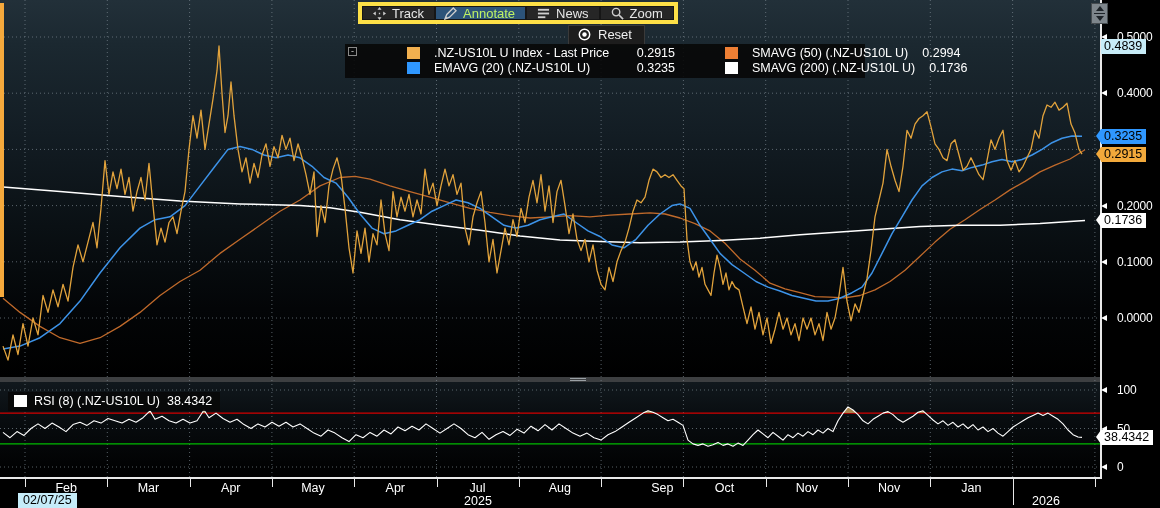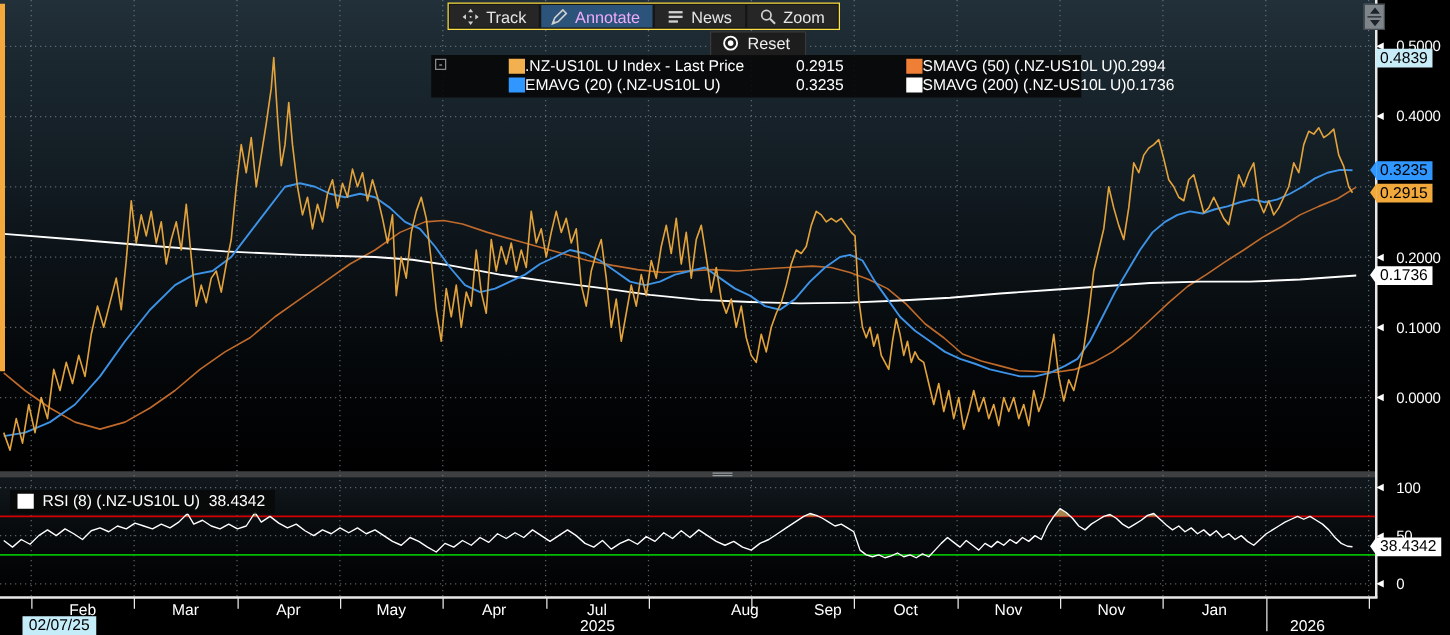--- a/index.html
+++ b/index.html
@@ -11,35 +11,35 @@
     background:linear-gradient(180deg,#11181d 0%,#080c0f 40%,#000 100%);}
   #separator{position:absolute;left:0;top:377px;width:1100px;height:5px;background:#3d3f41;cursor:row-resize;}
   #separator .grip{position:absolute;left:570px;top:1px;width:16px;height:3px;
     border-top:1px solid #9aa0a4;border-bottom:1px solid #9aa0a4;}
   #chart-svg{position:absolute;left:0;top:0;}
   #right-axis-line{position:absolute;left:1100px;top:0;width:2px;height:478px;background:#e8e8e8;}
   #bottom-axis-line{position:absolute;left:0;top:477px;width:1102px;height:2px;background:#e8e8e8;}
 
   
   #toolbar{position:absolute;left:358px;top:2px;display:flex;gap:2px;background:#161616;
-    border:1px solid #fde047;padding:1px;height:22px;}
+    border:4px solid #fde047;padding:1px;height:22px;}
   .tb-btn{display:flex;align-items:center;gap:6px;padding:0 10px;background:#262626;color:#e6e6e6;
     font-size:13px;cursor:pointer;white-space:nowrap;}
-  .tb-btn.active{background:#2c5379;color:#f0abfc;padding-left:8px;}
+  .tb-btn.active{background:#2c5379;color:#bef264;padding-left:8px;}
   .tb-icn{display:inline-flex;width:13px;height:13px;}
   #reset-row{position:absolute;left:568px;top:25px;}
   #reset-btn{display:flex;align-items:center;gap:7px;background:#1d1d1d;border:1px solid #3a3a3a;
     color:#efefef;font-size:13px;padding:1px 12px 2px 9px;cursor:pointer;}
 
   
   #legend-box{position:absolute;left:345px;top:44px;width:520px;background:rgba(8,8,8,.9);
     padding:2px 6px 3px 18px;display:grid;grid-template-columns:318px 184px;column-gap:0;row-gap:1px;}
   #legend-collapse{position:absolute;left:3px;top:3px;width:9px;height:9px;border:1px solid #8a8a8a;
     color:#cfcfcf;font-size:9px;line-height:7px;text-align:center;cursor:pointer;}
-  .lg-entry{display:flex;align-items:center;gap:0;font-size:12.5px;color:#fff;cursor:pointer;padding-left:44px;}
+  .lg-entry{display:flex;align-items:center;gap:14px;font-size:12.5px;color:#fff;cursor:pointer;padding-left:44px;}
   .lg-swatch{width:13px;height:12px;flex:none;}
   .lg-label{white-space:nowrap;}
   .lg-val{margin-left:auto;padding-right:6px;}
   #rsi-legend{position:absolute;left:8px;top:392px;background:rgba(8,8,8,.88);display:flex;
     align-items:center;gap:7px;padding:2px 8px 3px 6px;font-size:12.5px;color:#fff;}
   #rsi-legend .lg-swatch{background:#fff;}
 
   
   .ytick{position:absolute;left:1101px;display:flex;align-items:center;height:12px;color:#fff;
     font-size:12px;letter-spacing:-.2px;gap:8px;}
@@ -250,21 +250,21 @@
     <div class="xtick" style="left: 848px;"></div>
     <div class="xtick" style="left: 930.3px;"></div>
     <div class="xtick long" style="left: 1012.6px;"></div>
     <div class="xtick" style="left: 1094.9px;"></div>
     <div class="month-lb" style="left: 66.2px;">Feb</div>
     <div class="month-lb" style="left: 148.4px;">Mar</div>
     <div class="month-lb" style="left: 230.8px;">Apr</div>
     <div class="month-lb" style="left: 313px;">May</div>
     <div class="month-lb" style="left: 395.3px;">Apr</div>
     <div class="month-lb" style="left: 477.6px;">Jul</div>
-    <div class="month-lb" style="left: 559.9px; margin-left: 36px;">Aug</div>
+    <div class="month-lb" style="left: 559.9px;">Aug</div>
     <div class="month-lb" style="left: 642.3px; margin-left: 20px;">Sep</div>
     <div class="month-lb" style="left: 724.5px;">Oct</div>
     <div class="month-lb" style="left: 806.8px;">Nov</div>
     <div class="month-lb" style="left: 889.1px;">Nov</div>
     <div class="month-lb" style="left: 971.4px;">Jan</div>
     <div class="year-lb" style="left: 478px;">2025</div>
     <div class="year-lb" style="left: 1046px;">2026</div>
   </div>
 
 </body></html>

